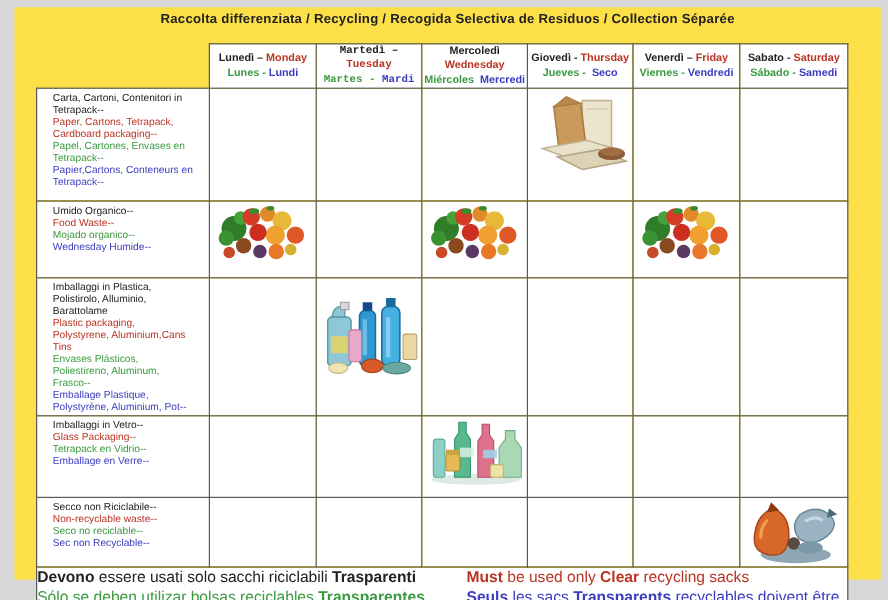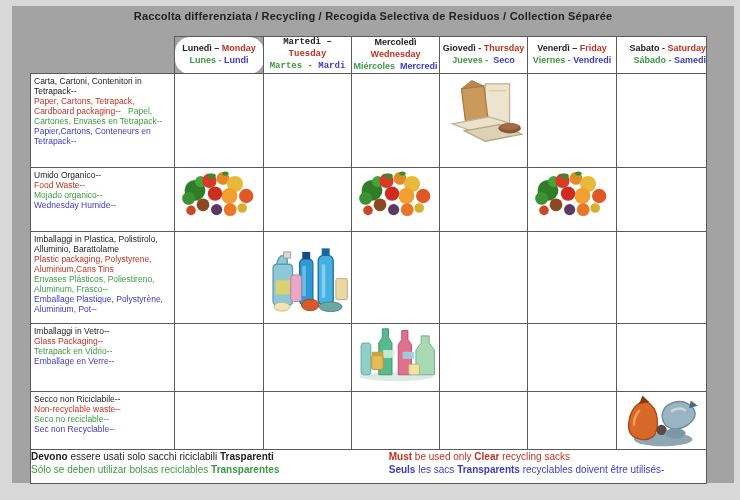--- a/index.html
+++ b/index.html
@@ -5,47 +5,47 @@
   html,body{margin:0;padding:0;}
   body{
     width:740px;height:500px;overflow:hidden;
     background:#d8d8d8;
     font-family:"Liberation Sans","DejaVu Sans",sans-serif;
     -webkit-font-smoothing:antialiased;
   }
   .canvas{position:relative;width:740px;height:500px;}
   .page{
     position:absolute;left:12px;top:6px;width:722px;height:477px;
-    background:#a3a3a3;
+    background:#fde047;
   }
   .title{
     position:absolute;left:0;top:4px;width:100%;
     text-align:center;font-size:11px;font-weight:bold;color:#222;
     letter-spacing:.2px;
   }
   table.grid{
     position:absolute;left:18px;top:30px;
     border-collapse:collapse;table-layout:fixed;
     width:676px;
   }
   .grid th,.grid td{
     border:1px solid #5a5a5a;
     padding:0;vertical-align:top;background:#fff;
     overflow:hidden;
   }
   .grid th.corner{border:none;background:transparent;}
   .grid thead th{vertical-align:middle;text-align:center;}
   .hdr-line{font-weight:bold;font-size:9px;line-height:1.3;white-space:nowrap;}
-  td.label{padding:2px 3px;}
+  td.label{padding:2px 13px;}
   .lbl-line{font-size:8.5px;line-height:1.18;}
   .ft-cell{padding:2px 4px;}
   .footer-flex{display:flex;width:100%;}
   .ft-left{flex:0 0 53%;}
   .ft-right{flex:0 0 47%;}
-  .ft-line{font-size:10px;line-height:1.3;white-space:nowrap;}
+  .ft-line{font-size:13px;line-height:1.3;white-space:nowrap;}
   .cell-img{
     width:100%;height:100%;
     display:flex;align-items:center;justify-content:center;
   }
   .c-k{color:#222222;}
   .c-r{color:#bb3322;}
   .c-g{color:#3a9a40;}
   .c-b{color:#3c3cc0;}
   .fw-b{font-weight:bold;}
   .seg{white-space:pre-wrap;}
@@ -63,42 +63,42 @@
           <col style="width:89px">
           <col style="width:88px">
         <col style="width:88px">
           <col style="width:88px">
           <col style="width:89px">
           <col style="width:90px">
       </colgroup>
       <thead>
         <tr id="header-row">
           <th class="corner"></th>
-        <th style="height: 36px; border-radius: 15px;">
+        <th style="height: 36px;">
               <div class="hdr-line"><span class="seg c-k">Lunedì – </span><span class="seg c-r">Monday</span></div>
               <div class="hdr-line"><span class="seg c-g">Lunes - </span><span class="seg c-b">Lundi</span></div>
             </th>
             <th style="height: 36px; font-family: Liberation Mono, monospace;">
               <div class="hdr-line"><span class="seg c-k">Martedì – </span><span class="seg c-r">Tuesday</span></div>
               <div class="hdr-line"><span class="seg c-g">Martes - </span><span class="seg c-b">Mardi</span></div>
             </th>
             <th style="height: 36px;">
               <div class="hdr-line"><span class="seg c-k">Mercoledì</span></div>
               <div class="hdr-line"><span class="seg c-r">Wednesday</span></div>
               <div class="hdr-line"><span class="seg c-g">Miércoles  </span><span class="seg c-b">Mercredi</span></div>
             </th>
             <th style="height: 36px;">
               <div class="hdr-line"><span class="seg c-k">Giovedì - </span><span class="seg c-r">Thursday</span></div>
               <div class="hdr-line"><span class="seg c-g">Jueves - </span><span class="seg c-b"> Seco</span></div>
             </th>
             <th style="height: 36px;">
               <div class="hdr-line"><span class="seg c-k">Venerdì – </span><span class="seg c-r">Friday</span></div>
               <div class="hdr-line"><span class="seg c-g">Viernes - </span><span class="seg c-b">Vendredi</span></div>
             </th>
-            <th style="height: 36px; text-align: right;">
+            <th style="height: 36px;">
               <div class="hdr-line"><span class="seg c-k">Sabato - </span><span class="seg c-r">Saturday</span></div>
               <div class="hdr-line"><span class="seg c-g">Sábado - </span><span class="seg c-b">Samedi</span></div>
             </th>
           </tr>
       </thead>
       <tbody id="body-rows">
           <tr style="height: 94px;">
             <td class="label">
               <div class="lbl-line"><span class="seg c-k">Carta, Cartoni, Contenitori in Tetrapack--</span></div>
               <div class="lbl-line"><span class="seg c-r">Paper, Cartons, Tetrapack, Cardboard packaging--</span><span class="seg c-g">   Papel, Cartones, Envases en Tetrapack--</span></div>

